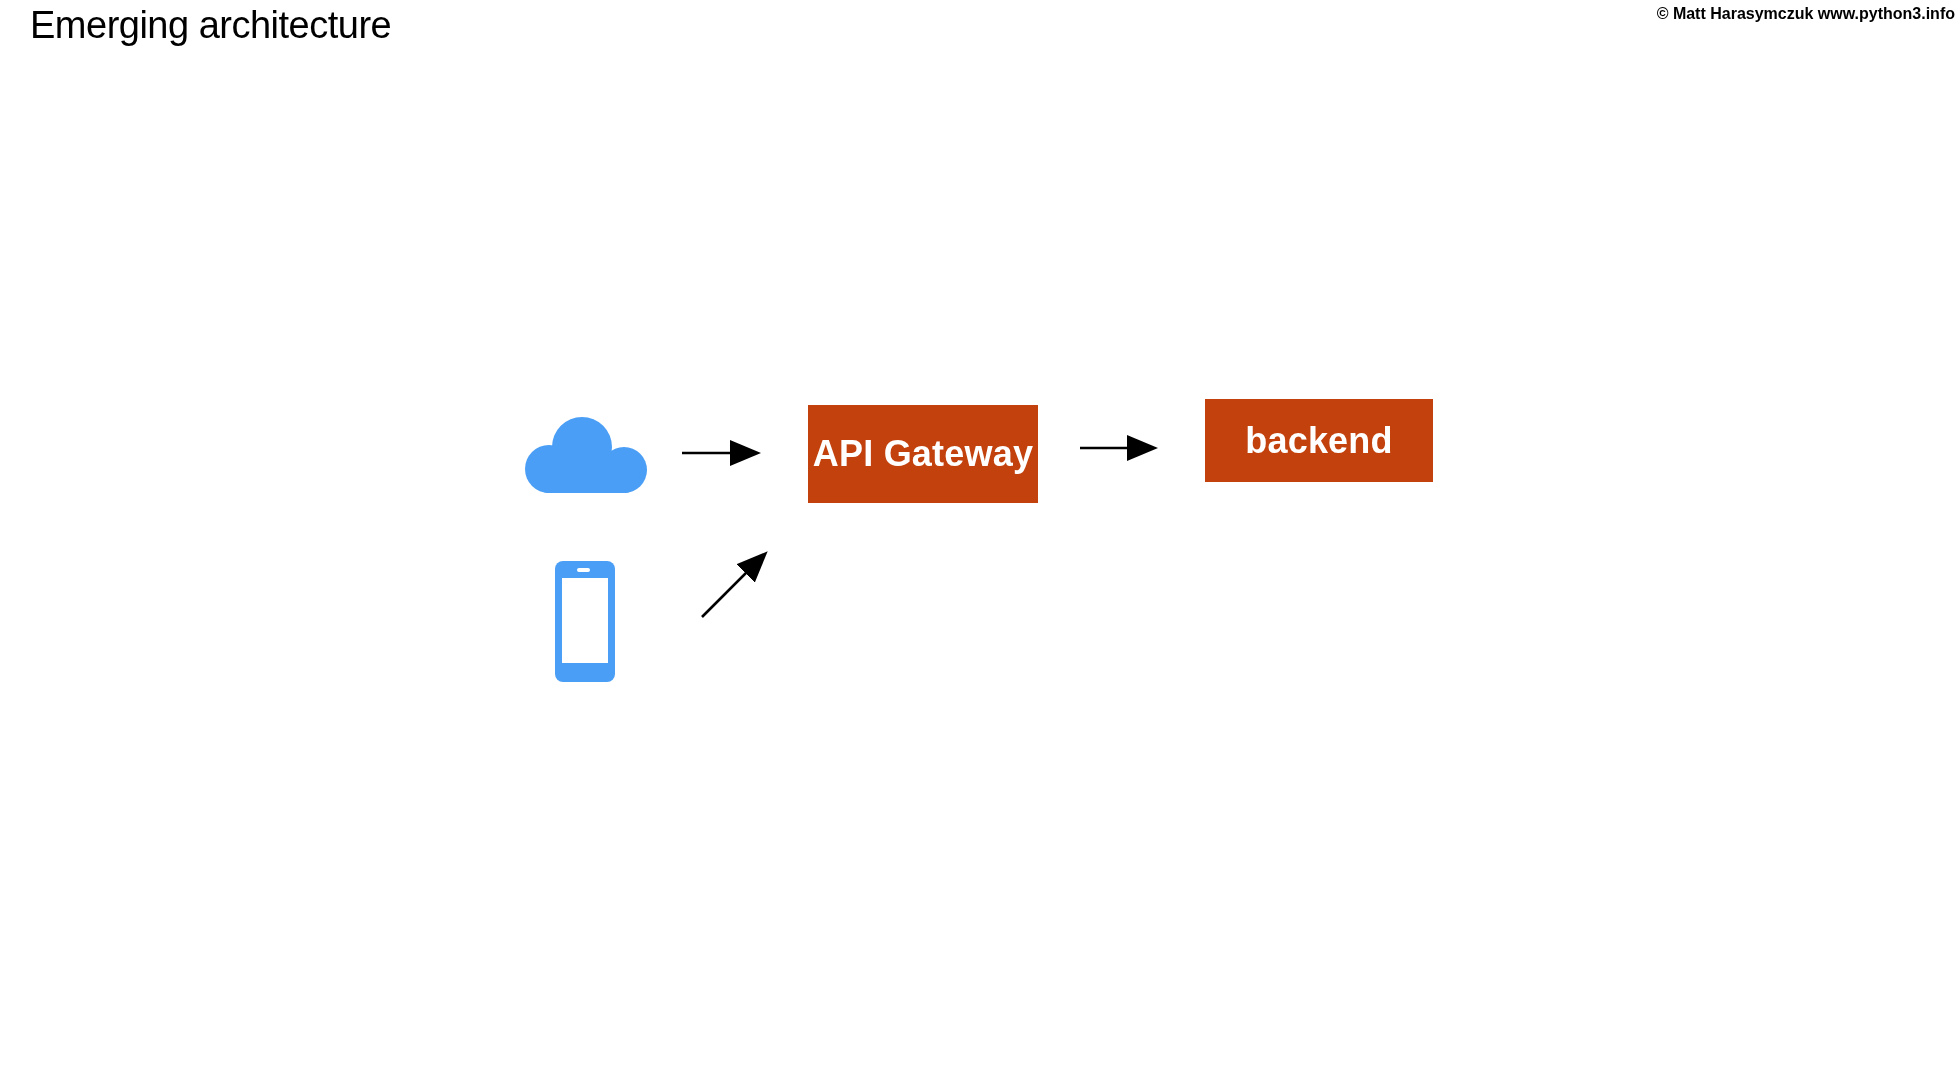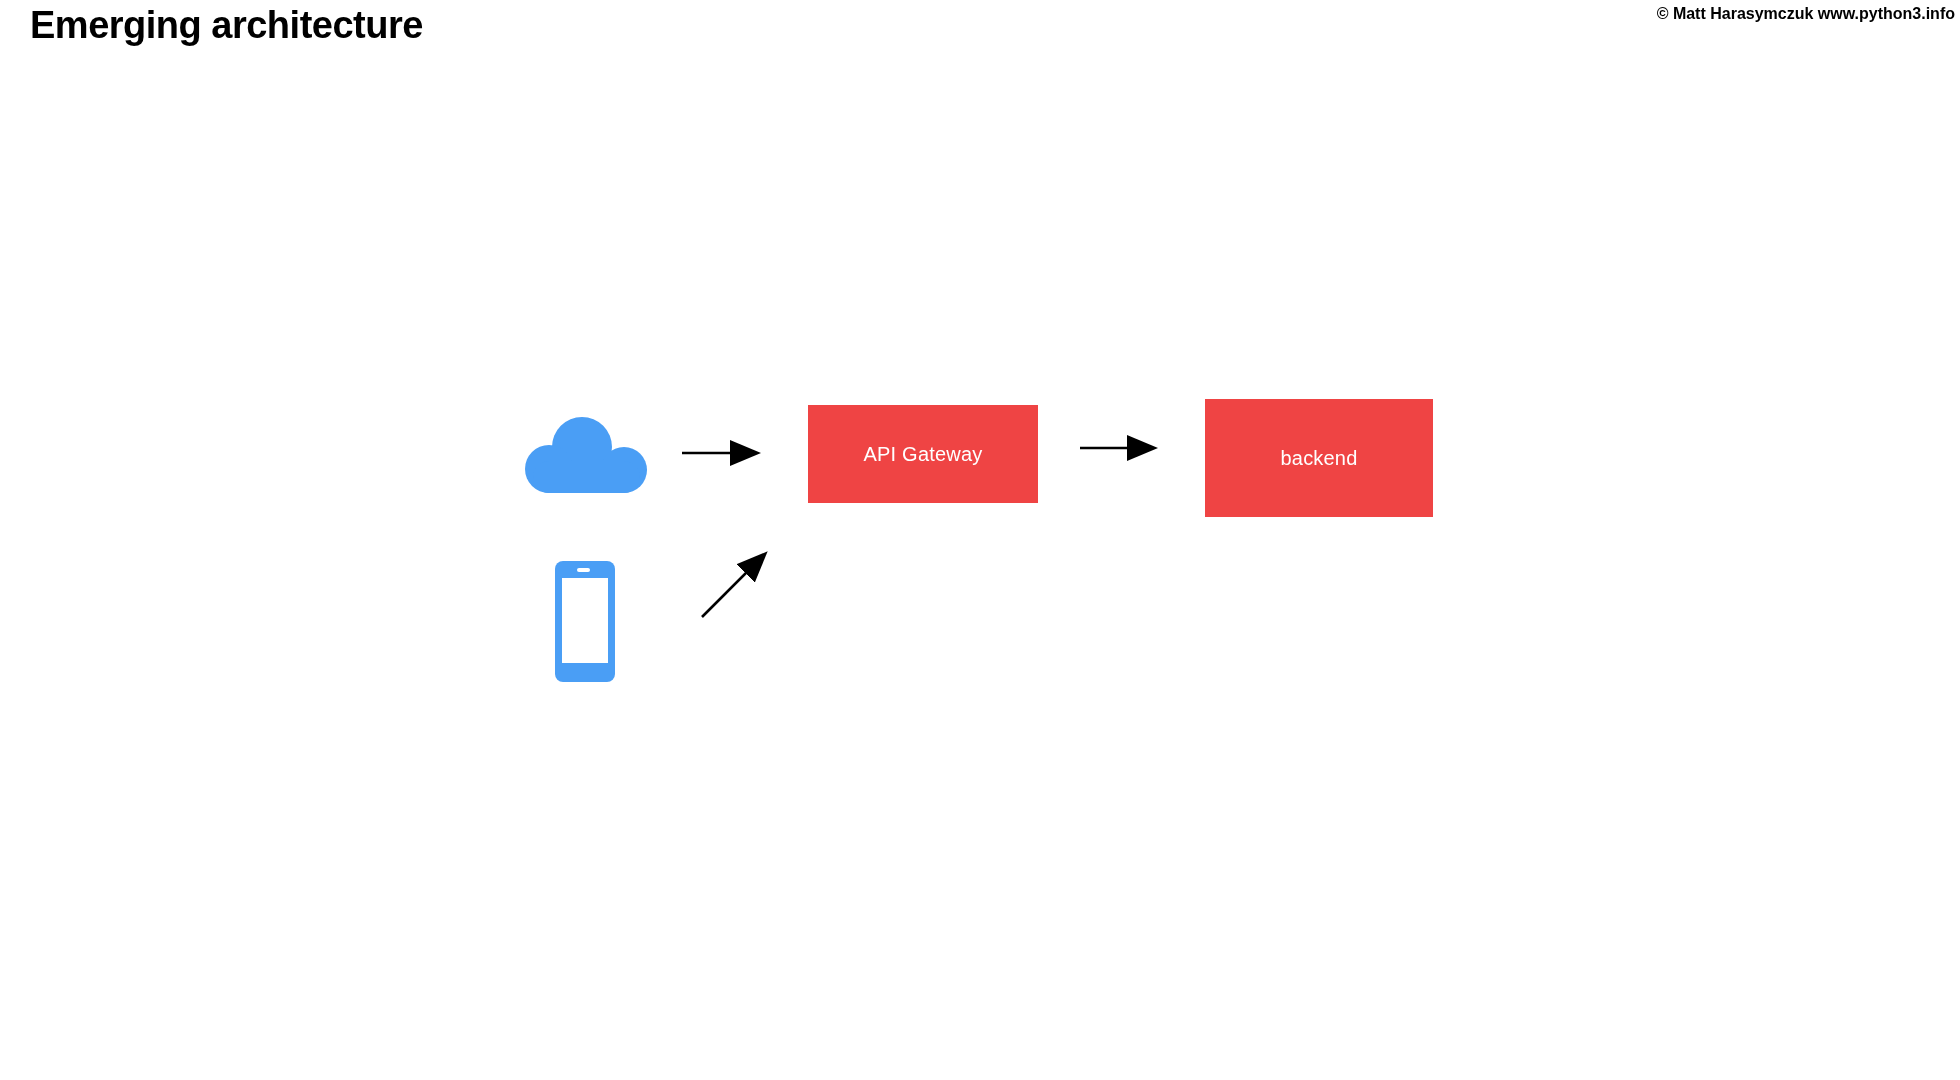--- a/index.html
+++ b/index.html
@@ -10,47 +10,47 @@
     background: #ffffff;
     position: relative;
     overflow: hidden;
     font-family: "Liberation Sans", sans-serif;
   }
   .page-title {
     position: absolute;
     left: 30px;
     top: 4px;
     font-size: 38px;
-    font-weight: bold;
+    font-weight: normal;
     color: #000000;
     letter-spacing: -0.5px;
     white-space: nowrap;
   }
   .copyright {
     position: absolute;
     right: 5px;
     top: 5px;
     font-size: 16px;
     font-weight: bold;
     color: #000000;
     white-space: nowrap;
   }
   .node {
     position: absolute;
-    background: #ef4444;
+    background: #c2410c;
     color: #ffffff;
     display: flex;
     align-items: center;
     justify-content: center;
-    font-weight: normal;
-    font-size: 20px;
+    font-weight: bold;
+    font-size: 36px;
     letter-spacing: 0.2px;
   }
   #node-api-gateway { left: 808px; top: 405px; width: 230px; height: 98px; }
-  #node-backend     { left: 1205px; top: 399px; width: 228px; height: 118px; }
+  #node-backend     { left: 1205px; top: 399px; width: 228px; height: 83px; }
   .icon-cloud  { position: absolute; left: 525px; top: 417px; width: 123px; height: 76px; }
   .icon-phone  { position: absolute; left: 555px; top: 561px; width: 60px; height: 121px; }
   .arrow-layer {
     position: absolute;
     left: 0; top: 0;
     width: 1960px;
     height: 1080px;
     pointer-events: none;
   }
 </style>

